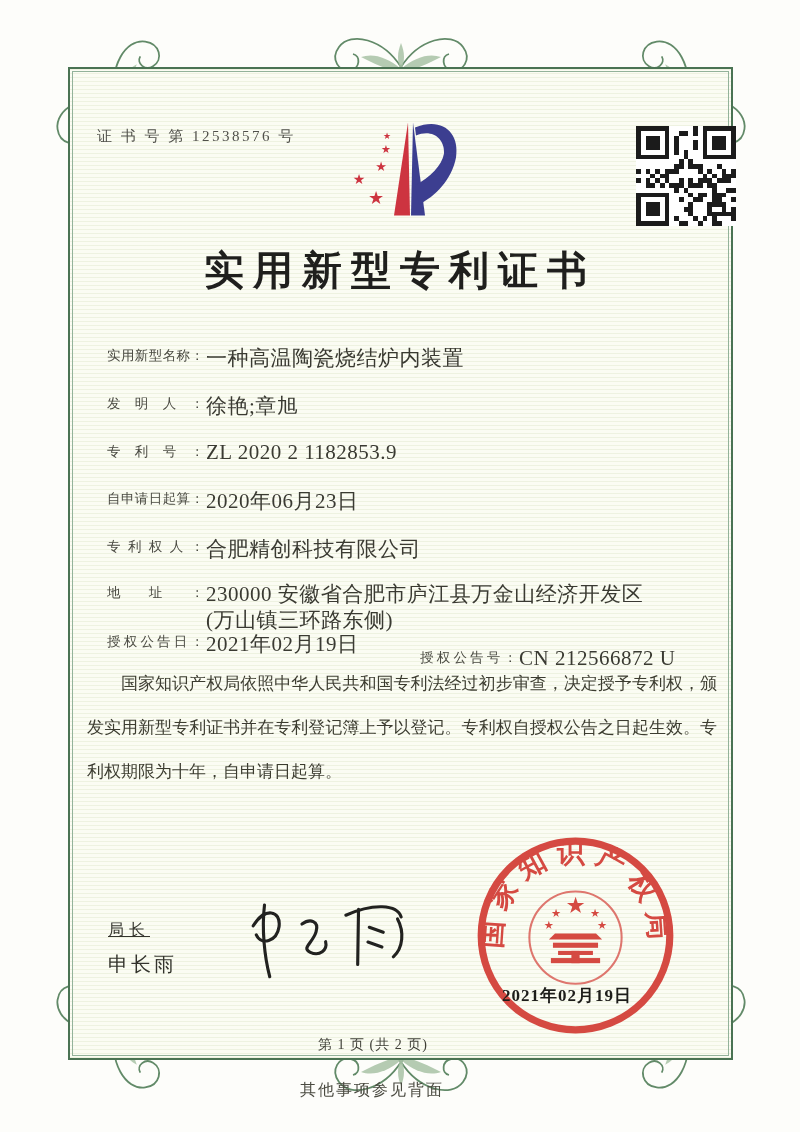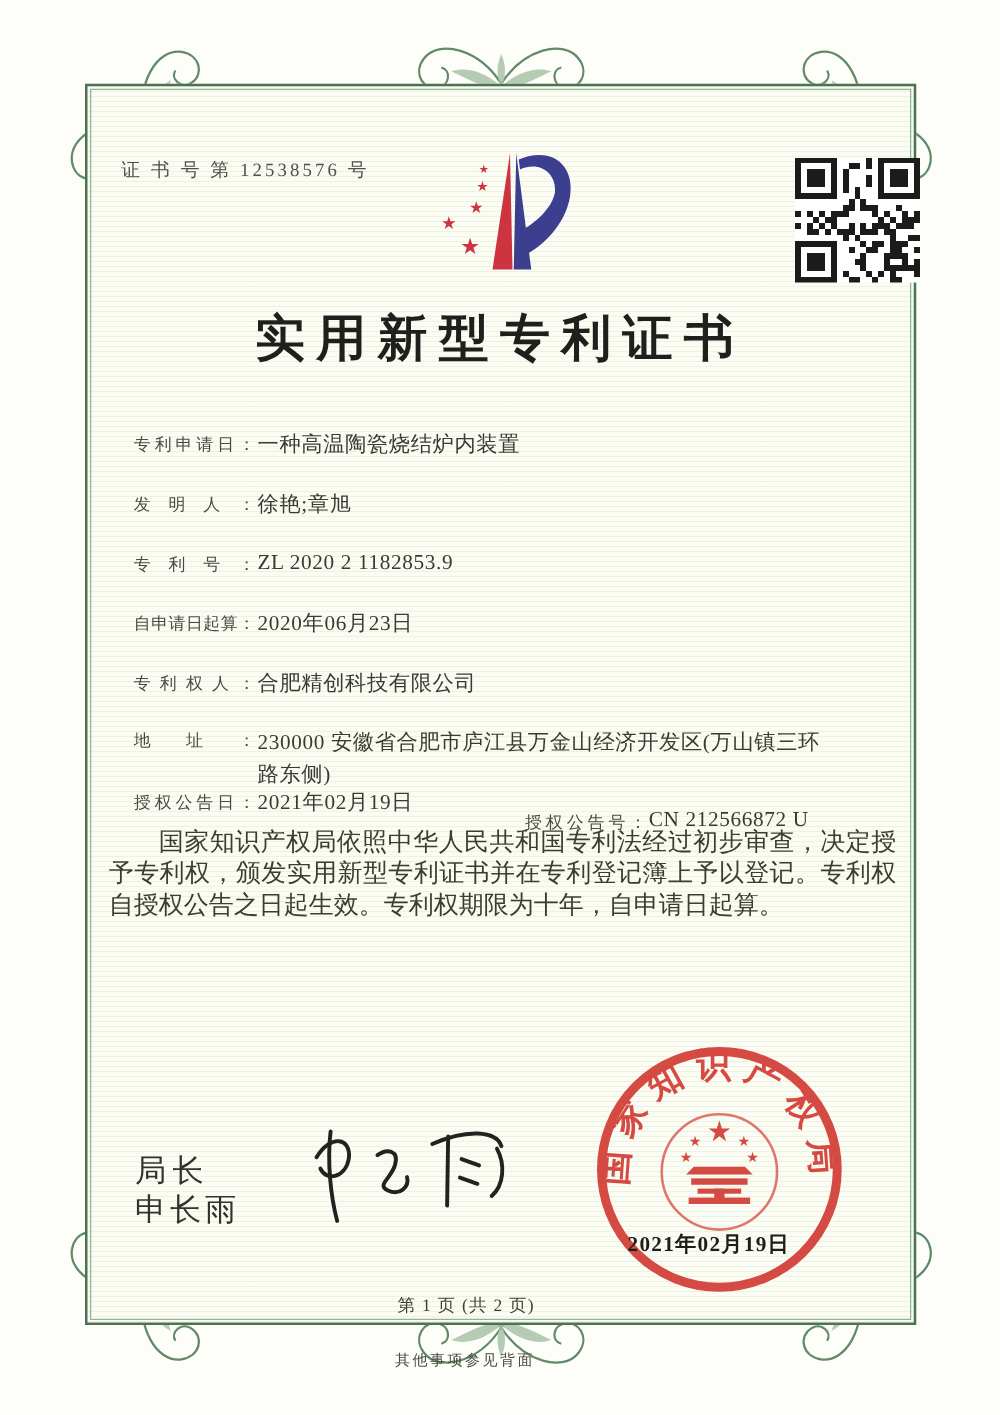--- a/index.html
+++ b/index.html
@@ -31,46 +31,46 @@
     position:absolute;left:100px;top:243px;width:600px;text-align:center;
     font-size:40px;font-weight:bold;letter-spacing:9px;color:#1f1f1d;
   }
   .row{position:absolute;left:107px;white-space:nowrap;}
   .flabel{
     display:inline-block;width:97px;font-size:13.5px;color:#4a4a42;
     text-align:justify;text-align-last:justify;vertical-align:top;padding-top:3px;
     white-space:nowrap;
   }
   .fvalue{
-    display:inline-block;margin-left:2px;font-size:17px;letter-spacing:.5px;color:#3a3a32;
+    display:inline-block;margin-left:2px;font-size:21px;letter-spacing:.5px;color:#3a3a32;
     vertical-align:top;
   }
   .addr .fvalue{white-space:normal;width:458px;line-height:26px;word-break:break-all;}
   .grant-no{position:absolute;left:313px;top:16px;white-space:nowrap;}
   .paras{
     position:absolute;left:87px;top:662px;width:630px;
-    font-size:20px;line-height:25px;text-align:justify;color:#3c3c30;
+    font-size:17px;line-height:44px;text-align:justify;color:#3c3c30;
   }
   .paras p{margin:0;text-indent:2em;}
   .director{position:absolute;left:108px;}
-  .director-title{top:920px;font-size:25px;letter-spacing:5px;color:#33332c;}
-  .director-name{top:951px;font-size:25px;letter-spacing:3px;color:#33332c;}
+  .director-title{top:920px;font-size:16px;letter-spacing:5px;color:#33332c;text-decoration:underline;}
+  .director-name{top:951px;font-size:20px;letter-spacing:3px;color:#33332c;}
   .signature{position:absolute;left:224px;top:890px;width:212px;height:92px;transform:rotate(-2deg);}
   .seal{position:absolute;left:473px;top:833px;width:205px;height:205px;opacity:.92;}
   .seal-date{
     position:absolute;left:487px;top:984px;width:160px;text-align:center;
     font-size:17px;font-weight:bold;letter-spacing:1px;color:#1d1d1a;
   }
   .page-info{
     position:absolute;left:273px;top:1036px;width:200px;text-align:center;
     font-size:14px;letter-spacing:1px;color:#3e3e36;
   }
   .back-note{
     position:absolute;left:262px;top:1080px;width:220px;text-align:center;
-    font-size:12px;letter-spacing:2px;color:#4a4a40;
+    font-size:16px;letter-spacing:2px;color:#4a4a40;
   }
 </style>
 </head>
 <body>
 
 <svg width="0" height="0" style="position:absolute" aria-hidden="true">
   <symbol id="flourish" viewBox="0 0 160 70">
     <g stroke="#628a68" fill="none" stroke-width="1.8">
       <path d="M80,40 C62,12 30,4 18,20 C9,32 18,46 30,43 C39,41 40,29 32,27"></path>
       <path d="M80,40 C98,12 130,4 142,20 C151,32 142,46 130,43 C121,41 120,29 128,27"></path>
@@ -239,21 +239,21 @@
     <rect x="9" y="20" width="1" height="1" fill="#1b1b1b"></rect>
     <rect x="10" y="20" width="1" height="1" fill="#1b1b1b"></rect>
     <rect x="13" y="20" width="1" height="1" fill="#1b1b1b"></rect>
     <rect x="16" y="20" width="1" height="1" fill="#1b1b1b"></rect>
     <rect x="17" y="20" width="1" height="1" fill="#1b1b1b"></rect>
   </svg>
 
 <div class="title">实用新型专利证书</div>
 
 <div class="row" style="top:344px">
-  <span class="flabel">专利申请日：</span><span class="fvalue">一种高温陶瓷烧结炉内装置</span>
+  <span class="flabel">实用新型名称：</span><span class="fvalue">一种高温陶瓷烧结炉内装置</span>
 </div>
 <div class="row" style="top:392px">
   <span class="flabel">发明人：</span><span class="fvalue">徐艳;章旭</span>
 </div>
 <div class="row" style="top:440px">
   <span class="flabel">专利号：</span><span class="fvalue">ZL 2020 2 1182853.9</span>
 </div>
 <div class="row" style="top:487px">
   <span class="flabel">自申请日起算：</span><span class="fvalue">2020年06月23日</span>
 </div>

